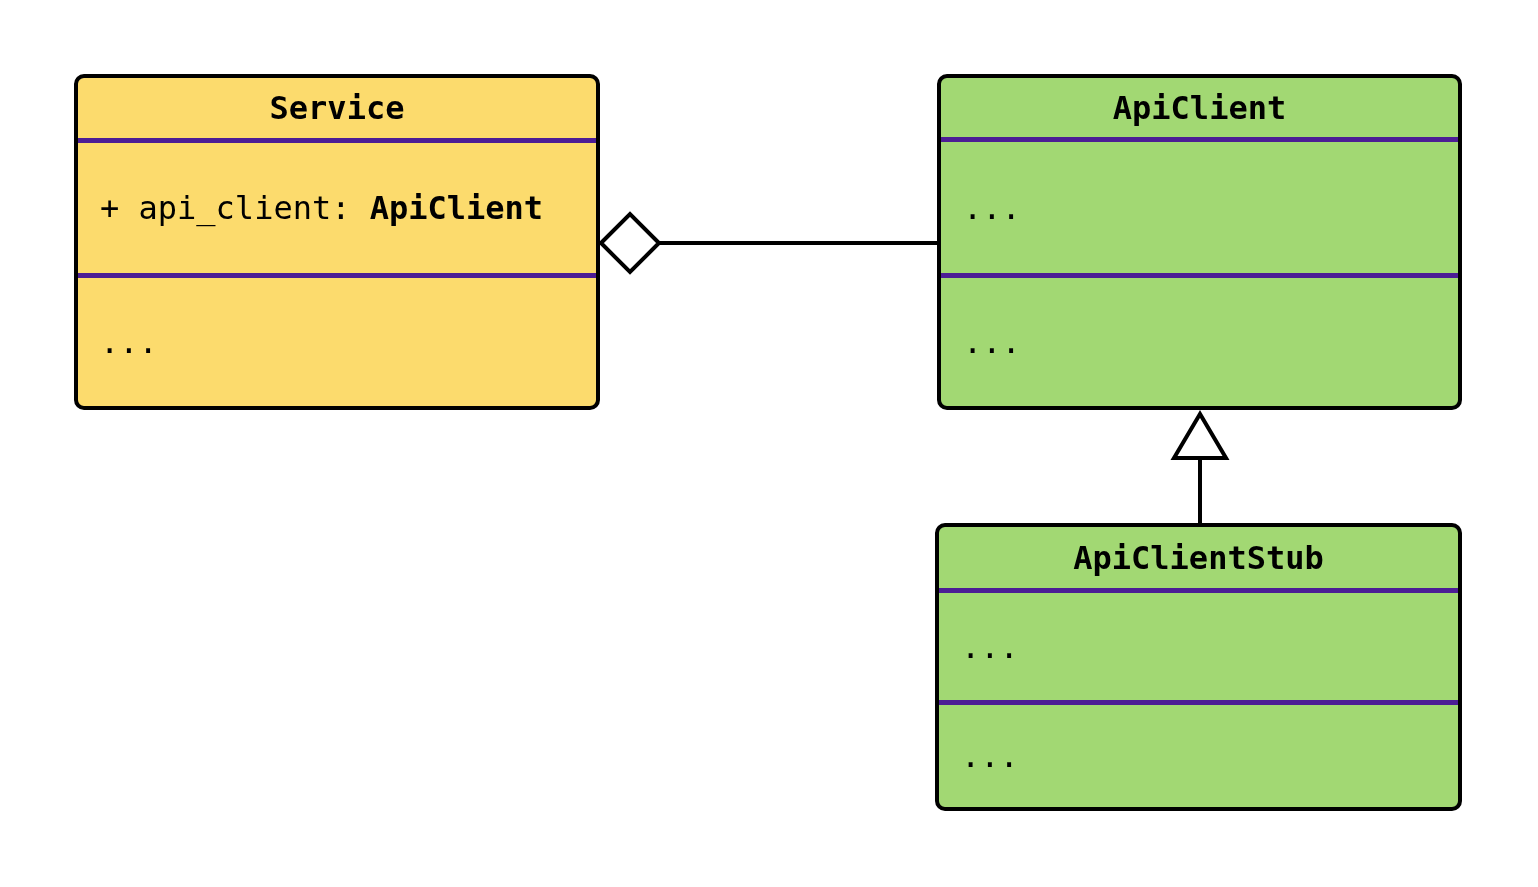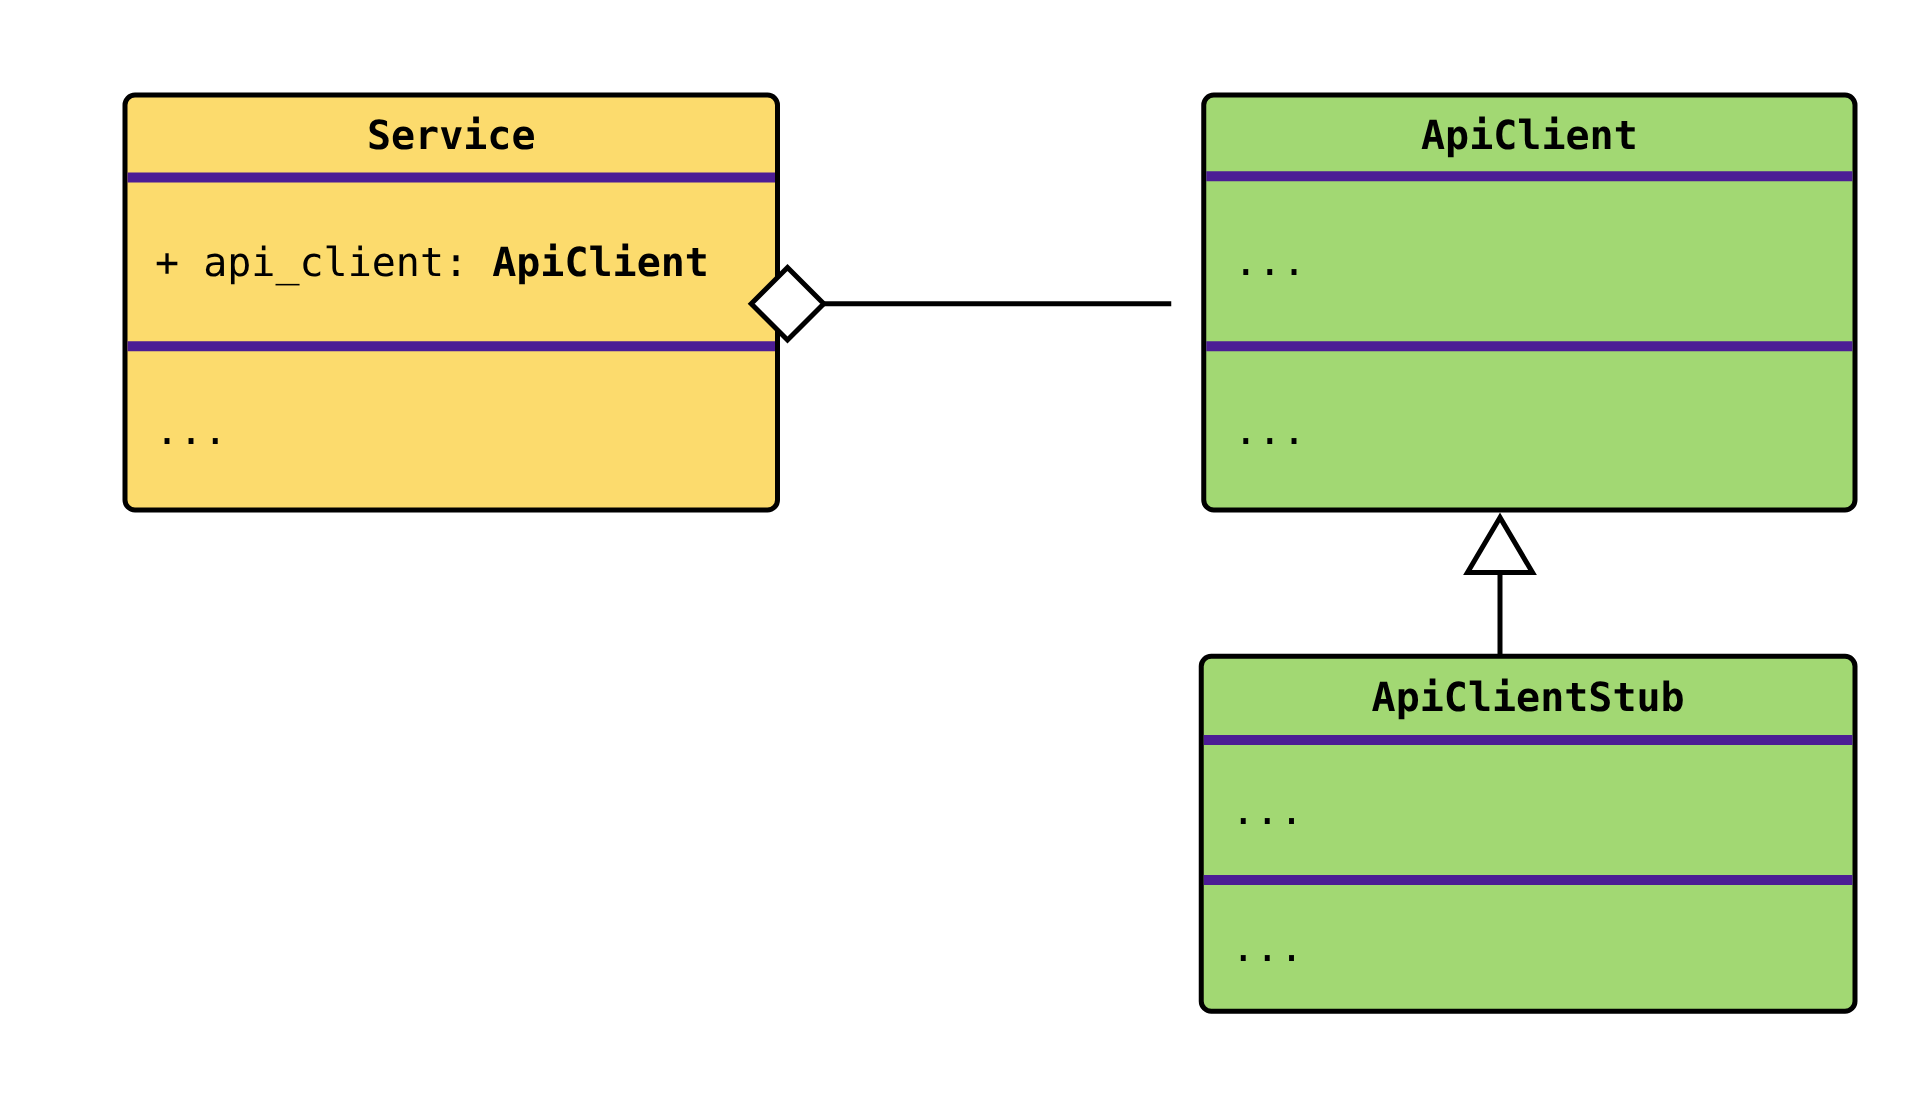--- a/index.html
+++ b/index.html
@@ -23,36 +23,35 @@
 
   .uml-class {
     position: absolute;
     box-sizing: border-box;
     border: 4px solid #000;
     border-radius: 10px;
     display: flex;
     flex-direction: column;
     z-index: 1;
     color: #000;
-    margin-left: 24px;
   }
 
   .cls-header {
     box-sizing: border-box;
     display: flex;
     align-items: center;
     justify-content: center;
     font-weight: bold;
     font-size: 32px;
     flex: 0 0 auto;
   }
 
   .cls-section {
     box-sizing: border-box;
-    border-top: 8px solid #4c1d95;
+    border-top: 5px solid #4c1d95;
     display: flex;
     align-items: center;
     padding-left: 22px;
     font-size: 32px;
     white-space: pre;
     flex: 0 0 auto;
   }
 
   .cls-section.grow { flex: 1 1 auto; }
 

